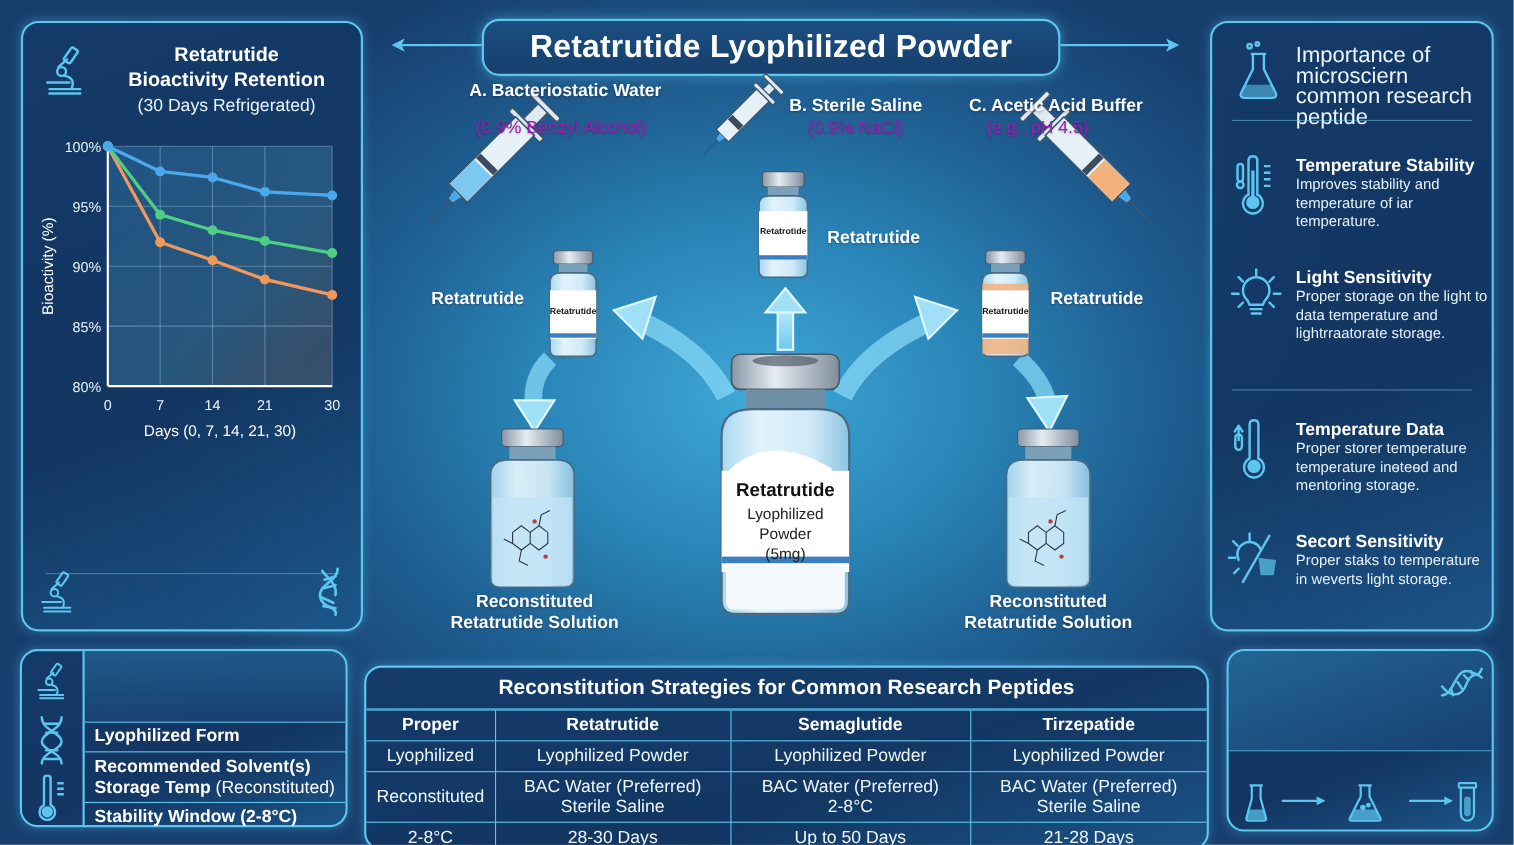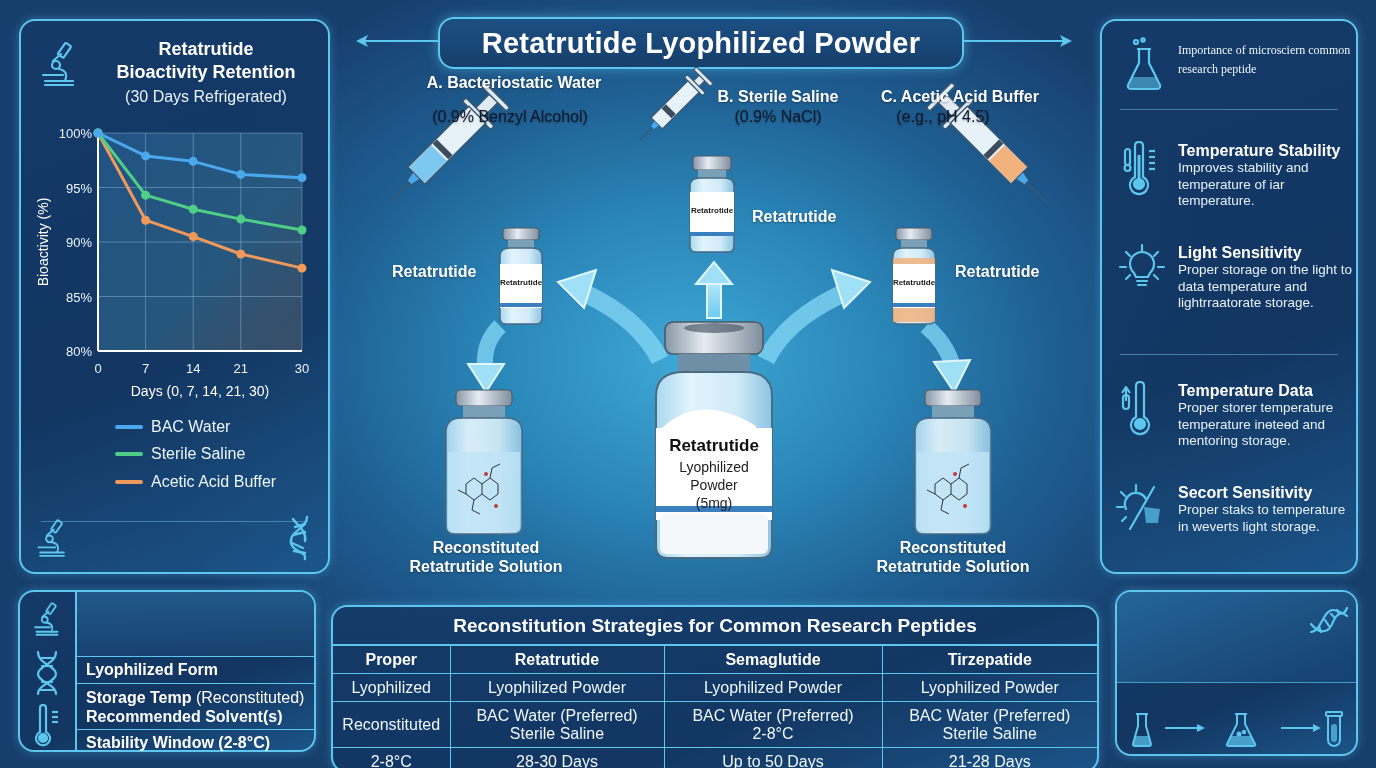--- a/index.html
+++ b/index.html
@@ -36,28 +36,28 @@
     border: 2px solid #5cc6ee; border-radius: 16px;
     background: linear-gradient(180deg, #1c4f82 0%, #163f6c 100%);
     box-shadow: 0 0 12px rgba(92,198,238,0.5);
     display: flex; align-items: center; justify-content: center;
     font-size: 29px; font-weight: bold; letter-spacing: 0.2px;
   }
   .hdr-line { position: absolute; top: 40px; height: 2px; background: #5cc6ee; }
 
   
   .solvent-title { position: absolute; font-weight: bold; font-size: 16px; text-align: center; text-shadow: 0 1px 2px rgba(0,0,0,0.35); }
-  .solvent-sub { position: absolute; font-size: 16px; text-align: center; color: #0f172a; text-shadow: 0 1px 2px rgba(0,0,0,0.3); }
+  .solvent-sub { position: absolute; font-size: 16px; text-align: center; color: #a21caf; text-shadow: 0 1px 2px rgba(0,0,0,0.3); }
   .vial-label { position: absolute; font-weight: bold; font-size: 16px; text-shadow: 0 1px 2px rgba(0,0,0,0.35); }
   .recon-label { position: absolute; font-weight: bold; font-size: 16px; text-align: center; line-height: 19px; text-shadow: 0 1px 2px rgba(0,0,0,0.35); }
   .small-vial-text { font-family: "Liberation Sans", sans-serif; font-size: 8px; font-weight: bold; fill: #1a1a1a; }
 
   
   #info-panel { left: 1100px; top: 19px; width: 258px; height: 555px; }
-  .info-intro { position: absolute; left: 76px; top: 20px; font-size: 12px; line-height: 19px; color: #eef7fc; width: 175px; font-family: Liberation Serif, serif; }
+  .info-intro { position: absolute; left: 76px; top: 20px; font-size: 20px; line-height: 19px; color: #eef7fc; width: 175px; }
   .info-item { position: absolute; left: 76px; width: 178px; }
   .info-item-title { font-weight: bold; font-size: 16px; line-height: 19px; }
   .info-item-desc { font-size: 13.5px; line-height: 16.5px; color: #e6f2fa; }
   .info-divider { position: absolute; left: 18px; right: 18px; height: 1px; background: rgba(120,200,235,0.5); }
 
   
   #rowlabel-panel { left: 18px; top: 590px; width: 298px; height: 162px; }
   .rl-sep-v { position: absolute; left: 55px; top: 0; bottom: 0; width: 2px; background: #5cc6ee; }
   .rl-row { position: absolute; left: 57px; right: 0; border-top: 1.5px solid #5cc6ee; font-size: 16px; padding-left: 9px; display: flex; flex-direction: column; justify-content: center; }
   .rl-row b { font-weight: bold; }
@@ -145,34 +145,20 @@
       <circle cx="219.79999999999998" cy="198.11000000000004" r="4.5" fill="#4fcf86"></circle>
       <circle cx="281" cy="209.01000000000005" r="4.5" fill="#4fcf86"></circle>
       <polyline points="77,112 124.6,134.88999999999996 172.2,140.33999999999992 219.79999999999998,153.41999999999996 281,156.68999999999994" fill="none" stroke="#4aa9ec" stroke-width="3" stroke-linejoin="round"></polyline>
       <circle cx="77" cy="112" r="4.5" fill="#4aa9ec"></circle>
       <circle cx="124.6" cy="134.88999999999996" r="4.5" fill="#4aa9ec"></circle>
       <circle cx="172.2" cy="140.33999999999992" r="4.5" fill="#4aa9ec"></circle>
       <circle cx="219.79999999999998" cy="153.41999999999996" r="4.5" fill="#4aa9ec"></circle>
       <circle cx="281" cy="156.68999999999994" r="4.5" fill="#4aa9ec"></circle>
     </svg>
 
-  <div class="legend" style="top:392px;">
-    <div class="legend-item">
-      <span class="legend-swatch" style="background:#4aa9ec"></span>
-      <span>BAC Water</span>
-    </div>
-    <div class="legend-item">
-      <span class="legend-swatch" style="background:#4fcf86"></span>
-      <span>Sterile Saline</span>
-    </div>
-    <div class="legend-item">
-      <span class="legend-swatch" style="background:#f0995a"></span>
-      <span>Acetic Acid Buffer</span>
-    </div>
-  </div>
   <div class="chart-divider"></div>
   <div class="ico" style="left:14px;top:496px;">
     <svg width="34" height="42" viewBox="0 0 40 46" fill="none" stroke="#5cc6ee" stroke-width="2.2" stroke-linecap="round" stroke-linejoin="round">
       <rect x="22" y="2" width="7" height="14" rx="1.5" transform="rotate(35 25 9)"></rect>
       <path d="M14 20 L22 13"></path>
         <circle cx="17" cy="24" r="4"></circle>
       <path d="M20 28 Q30 30 26 40"></path>
         <path d="M4 34 L24 34"></path>
         <path d="M6 40 L34 40"></path>
         <path d="M6 44 L34 44"></path>
@@ -482,22 +468,22 @@
       <circle cx="9" cy="34" r="4" fill="#5cc6ee"></circle>
       <line x1="18" y1="8" x2="24" y2="8"></line>
         <line x1="18" y1="13" x2="24" y2="13"></line>
         <line x1="18" y1="18" x2="24" y2="18"></line>
     </svg>
   </div>
   <div class="rl-row" style="top:64px;height:27px;">
     <span><b>Lyophilized Form</b></span>
   </div>
   <div class="rl-row" style="top:91px;height:46px;line-height:19px;">
+    <span><b>Recommended Solvent(s)</b></span>
     <span><b>Storage Temp</b><span> (Reconstituted)</span></span>
-    <span><b>Recommended Solvent(s)</b></span>
   </div>
   <div class="rl-row" style="top:137px;height:27px;">
     <span><b>Stability Window (2-8°C)</b></span>
   </div>
 </div>
 
 <div id="table-panel" class="panel">
   <div class="tbl-title">Reconstitution Strategies for Common Research Peptides</div>
   <table class="strat">
     <colgroup>

